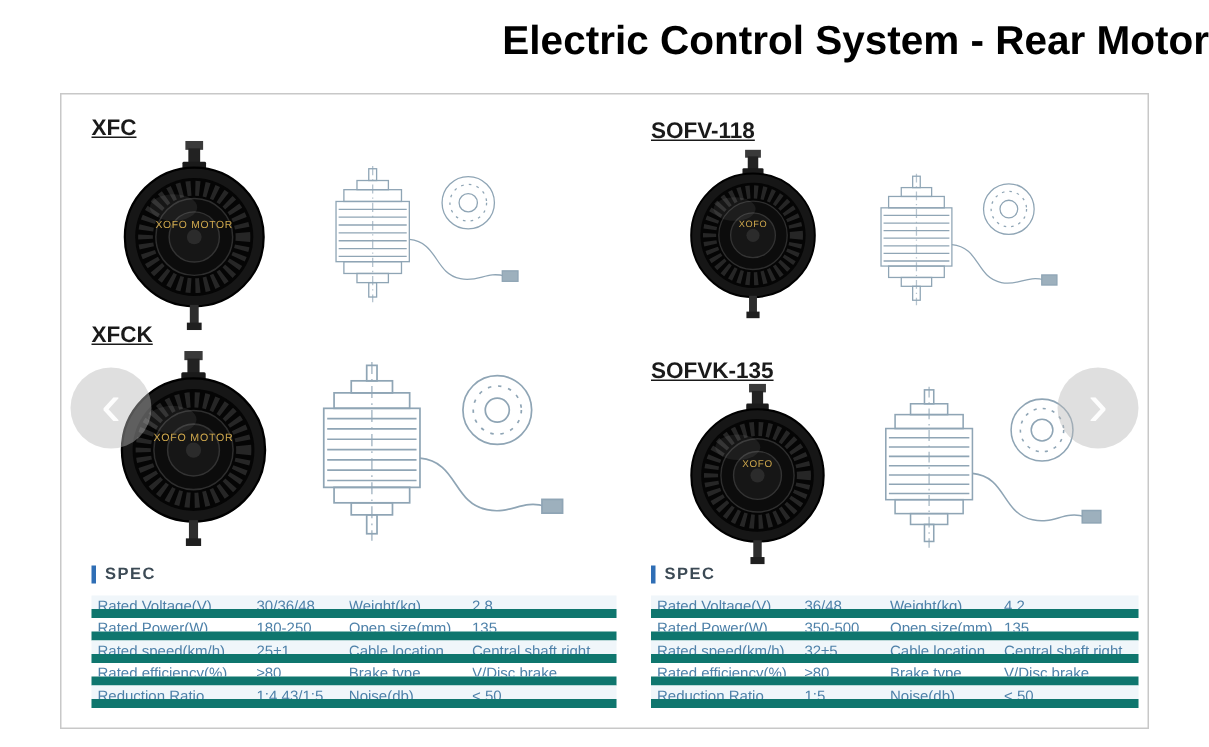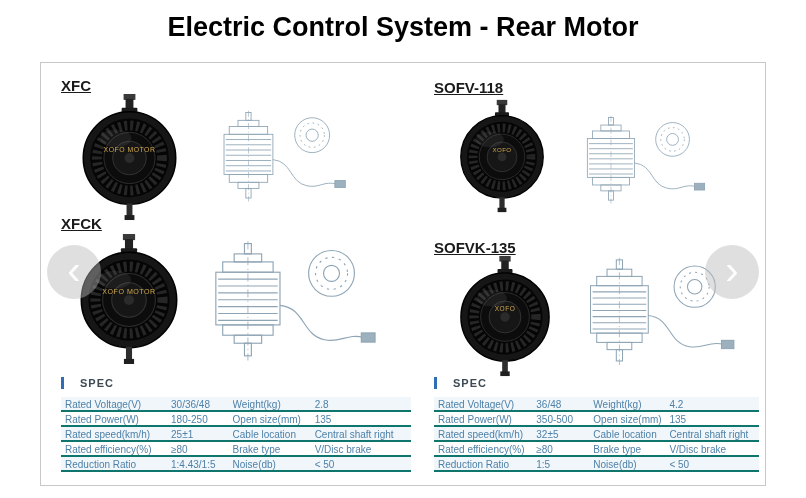--- a/index.html
+++ b/index.html
@@ -1,48 +1,48 @@
 <!DOCTYPE html>
 <html><head>
 <meta charset="utf-8">
 <style>
   html,body{margin:0;padding:0;}
   body{
     width:806px;height:498px;overflow:hidden;background:#ffffff;position:relative;
     font-family:"Liberation Sans", sans-serif;
   }
   .page-title{
-    position:absolute;left:0;top:12px;width:806px;text-align:center;
+    position:absolute;left:0;top:12px;width:806px;text-align:right;
     font-size:27px;font-weight:bold;color:#000;
   }
   .panel{
     position:absolute;left:40px;top:62px;width:724px;height:422px;
     border:1px solid #c8c8c8;background:#fff;
   }
   .product-label{
     position:absolute;font-size:15px;font-weight:600;color:#1a1a1a;white-space:nowrap;text-decoration:underline;
   }
   .photo,.drawing{position:absolute;}
   .nav-btn{
     position:absolute;top:182px;width:54px;height:54px;border-radius:50%;
     background:rgba(185,185,185,0.45);display:flex;align-items:center;justify-content:center;
     color:#fdfdfd;font-size:40px;line-height:1;cursor:pointer;z-index:6;user-select:none;
     padding-bottom:4px;box-sizing:border-box;
   }
   .nav-prev{left:6px;}
   .nav-next{right:6px;}
   .spec-heading{
-    position:absolute;display:flex;align-items:center;gap:16px;
+    position:absolute;display:flex;align-items:center;gap:6px;
     font-size:11px;font-weight:bold;color:#3c4a55;letter-spacing:1px;
   }
   .spec-accent{width:3px;height:12px;background:#2f6eb5;}
   .spec-table{position:absolute;font-size:10px;color:#4e81a9;}
   .spec-row{
     display:grid;grid-template-columns:31% 18% 24% 27%;
-    height:15px;line-height:15px;border-bottom:2px solid #0f766e;
+    height:15px;line-height:15px;border-bottom:6px solid #0f766e;
     padding:0 4px;box-sizing:border-box;
   }
   .spec-row:nth-child(odd){background:#f0f6fa;}
   .spec-row span{overflow:hidden;white-space:nowrap;}
   .brand-text{font-size:7px;fill:#cfa84d;letter-spacing:0.5px;}
 </style>
 </head>
 <body>
 
 <svg width="0" height="0" style="position:absolute" aria-hidden="true">

